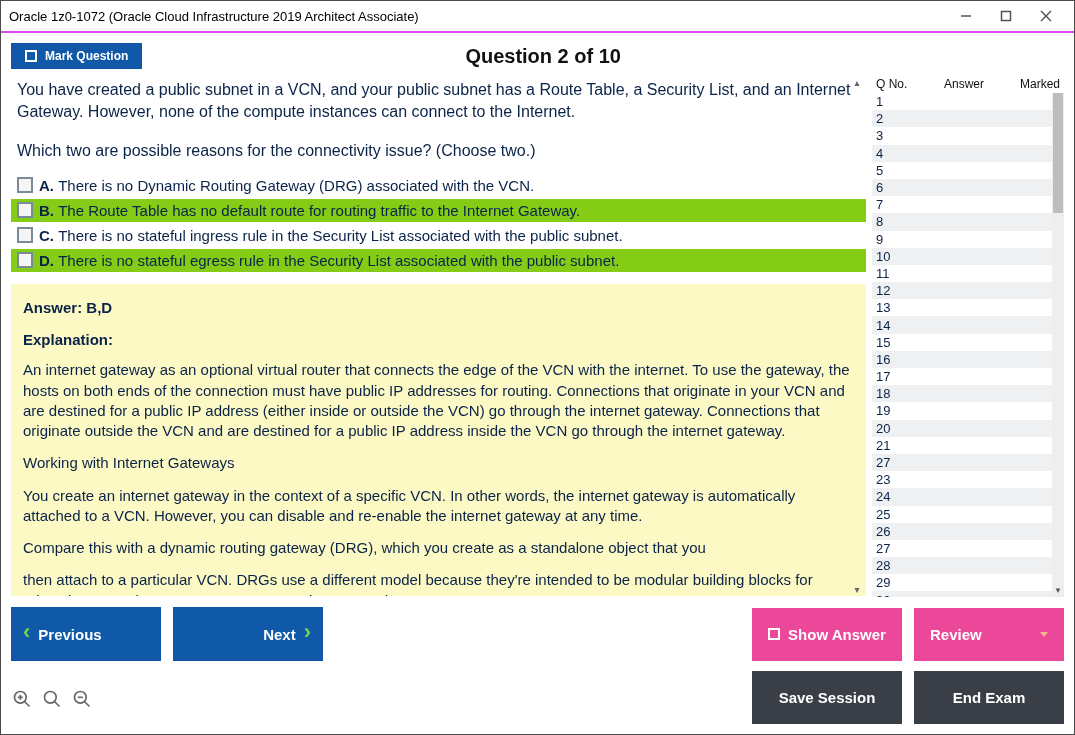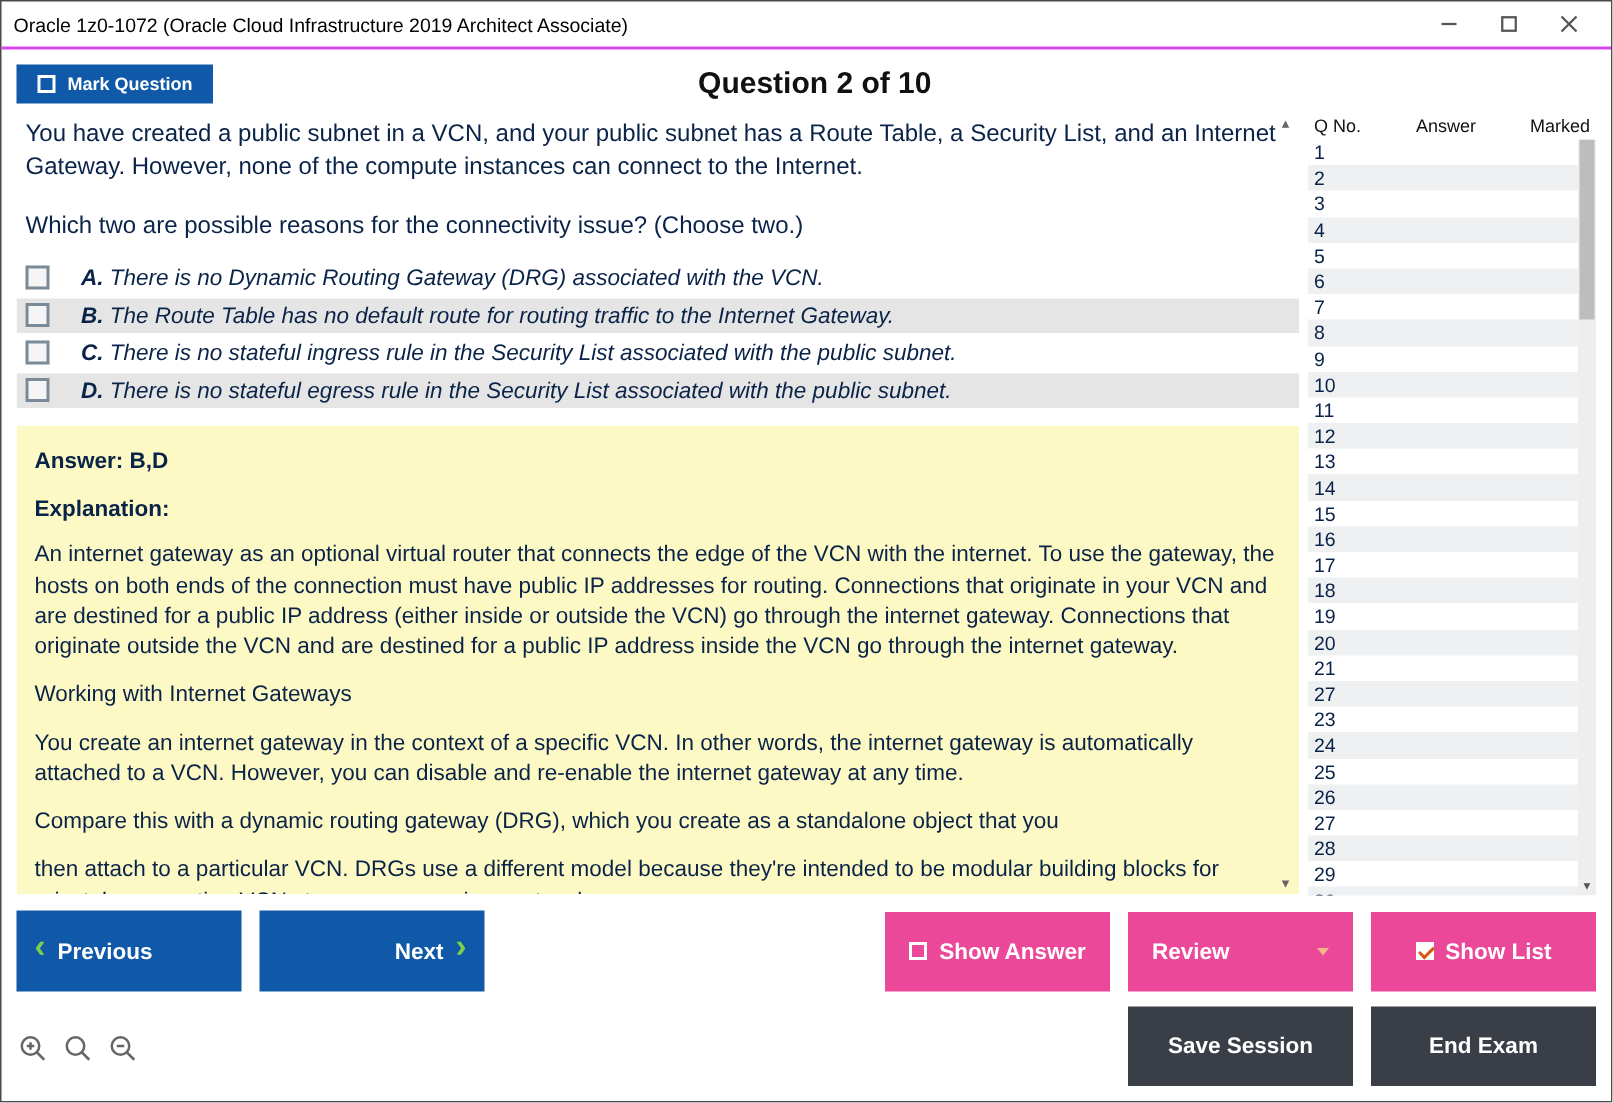--- a/index.html
+++ b/index.html
@@ -34,27 +34,27 @@
   .question-title { flex: 1; text-align: center; font-size: 20px; font-weight: bold; color: #111; padding-right:120px;}
   .main-row { flex: 1; display: flex; gap: 6px; overflow: hidden; }
   .question-area { flex: 1; display: flex; flex-direction: column; overflow: hidden; position: relative; }
   .scrollwrap { flex: 1; overflow: hidden; position: relative; border-bottom: 1px solid transparent;}
   .scroll-arrow { position: absolute; right: 2px; width: 14px; height: 14px; color: #666; font-size: 10px; display: flex; align-items: center; justify-content: center;}
   .scroll-arrow.top { top: 0; }
   .scroll-arrow.bottom { bottom: 0; }
   .qtext { font-size: 16px; color: #0a2348; padding: 4px 6px; line-height: 1.35; }
   .choices { margin: 8px 0; }
   .choice {
-    display: flex; align-items: flex-start; gap: 21px; padding: 3px 6px; margin: 2px 0;
-    font-size: 15px; color: #0a2348; font-style: italic;
+    display: flex; align-items: flex-start; gap: 6px; padding: 3px 6px; margin: 2px 0;
+    font-size: 15px; color: #0a2348;
   }
   .choice .cbox {
     width: 16px; height: 16px; border: 2px solid #7b8a99; background: #f5f5f5;
   }
-  .choice.correct { background: #e5e5e5; }
+  .choice.correct { background: #84cc16; }
   .choice .letter { font-weight: bold; }
   .explanation {
     background: #fdf9c4; padding: 14px 12px; font-size: 15px; color: #0a2348; line-height: 1.35;
     margin-top: 12px;
   }
   .explanation .ans-line { font-weight: bold; margin-bottom: 12px; }
   .explanation .exp-head { font-weight: bold; margin-bottom: 10px; }
   .explanation p { margin: 0 0 12px 0; }
   .sidebar { width: 192px; display: flex; flex-direction: column; border-left: 0px solid #ccc;}
   .side-head { display: flex; font-size: 12px; color: #111; padding: 2px 4px; }
@@ -286,24 +286,20 @@
         </button>
         <div class="spacer"></div>
         <button class="btn orange">
           <span class="sq-ind"></span>
           <span>Show Answer</span>
         </button>
         <button class="btn orange" style="justify-content:space-between;">
           <span>Review</span>
           <span class="dropdown-caret"></span>
         </button>
-        <button class="btn orange">
-          <span class="checkbox-indicator checked"></span>
-          <span>Show List</span>
-        </button>
       </div>
       <div class="btn-row">
         <div class="zoom-row">
           <div class="zicon">
             <svg viewBox="0 0 24 24">
                 <circle cx="10" cy="10" r="7"></circle>
                 <line x1="15" y1="15" x2="21" y2="21"></line>
                 <line x1="7" y1="10" x2="13" y2="10"></line>
                 <line x1="10" y1="7" x2="10" y2="13"></line>
               </svg>

